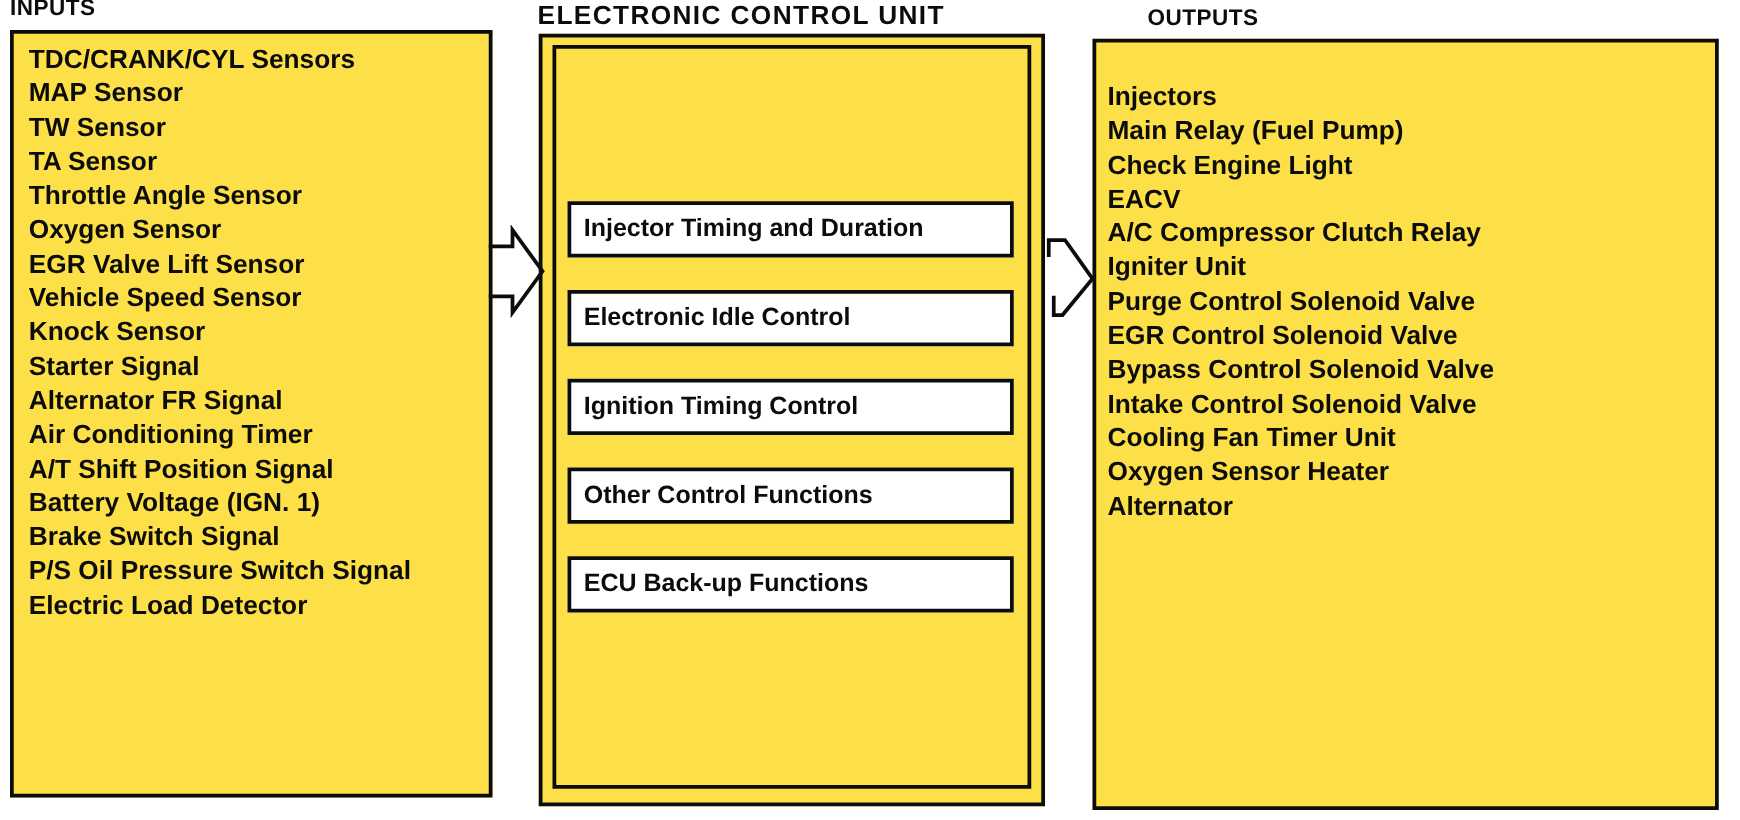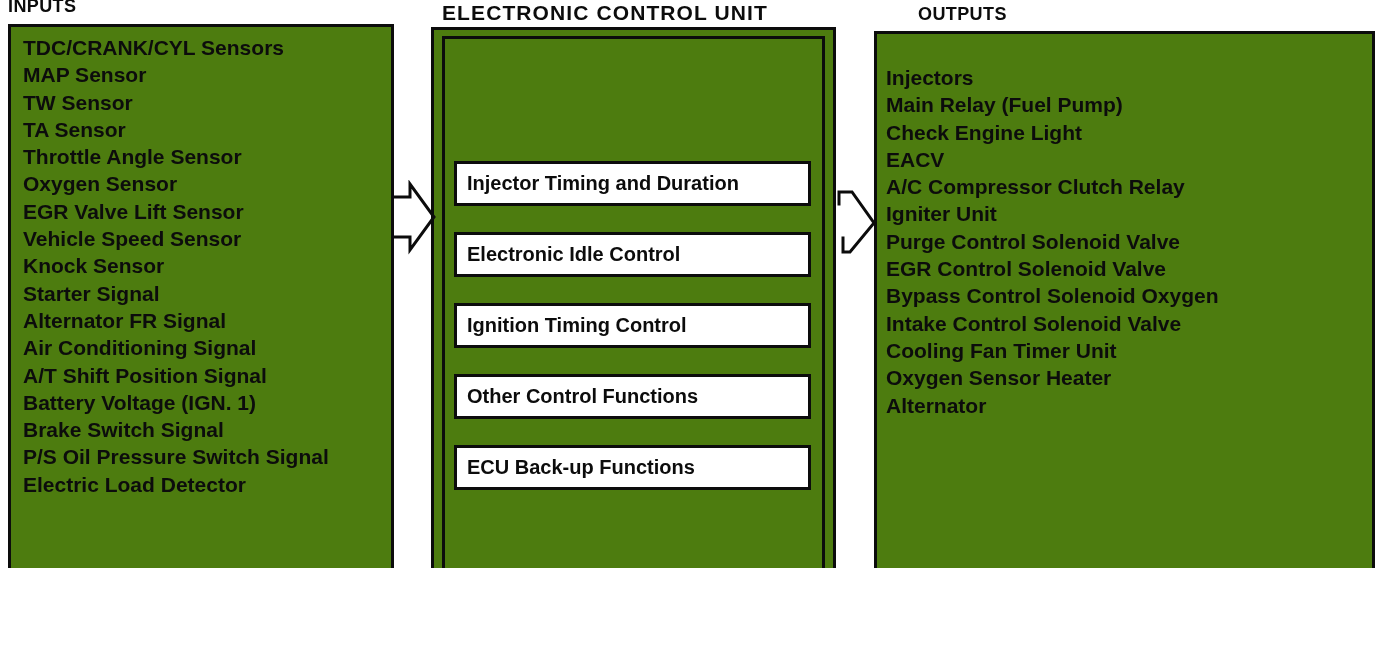--- a/index.html
+++ b/index.html
@@ -3,42 +3,42 @@
 <meta charset="utf-8">
 <style>
   html, body {
     margin: 0;
     padding: 0;
     background: #ffffff;
   }
   .canvas {
     position: relative;
     width: 1392px;
-    height: 568px;
+    height: 656px;
     background: #ffffff;
     font-family: "Liberation Sans", sans-serif;
     font-weight: bold;
     color: #0c0c0c;
     overflow: hidden;
   }
   .col-label {
     position: absolute;
     font-size: 18px;
     letter-spacing: 0.4px;
     white-space: nowrap;
   }
   .ecu-label {
     font-size: 21px;
     letter-spacing: 1.1px;
   }
   .box {
     position: absolute;
     border: 3px solid #0c0c0c;
     box-sizing: border-box;
-    background: #4d7c0f;
+    background: #fde047;
   }
   .inputs-box  { left: 8px;   top: 24px; width: 386px; height: 614px; }
   .outputs-box { left: 874px; top: 31px; width: 501px; height: 617px; }
   .ecu-outer   { left: 431px; top: 27px; width: 405px; height: 618px; }
   .ecu-inner {
     position: absolute;
     top: 6px; left: 8px; right: 8px; bottom: 11px;
     border: 3px solid #0c0c0c;
   }
   .item-list {
@@ -71,37 +71,37 @@
     stroke-linejoin: miter;
     stroke-linecap: square;
   }
 </style>
 </head>
 <body>
 
 <div class="canvas">
 
   <div class="col-label" style="left:8px; top:-4px;">INPUTS</div>
-  <div class="col-label ecu-label" style="left:442px; top:1px;">ELECTRONIC CONTROL UNIT</div>
+  <div class="col-label ecu-label" style="left:430px; top:1px;">ELECTRONIC CONTROL UNIT</div>
   <div class="col-label" style="left:874px; top:4px;margin-left:44px;">OUTPUTS</div>
 
   <div class="box inputs-box">
     <div class="item-list inputs-list">
         <div class="list-item">TDC/CRANK/CYL Sensors</div>
         <div class="list-item">MAP Sensor</div>
         <div class="list-item">TW Sensor</div>
         <div class="list-item">TA Sensor</div>
         <div class="list-item">Throttle Angle Sensor</div>
         <div class="list-item">Oxygen Sensor</div>
         <div class="list-item">EGR Valve Lift Sensor</div>
         <div class="list-item">Vehicle Speed Sensor</div>
         <div class="list-item">Knock Sensor</div>
         <div class="list-item">Starter Signal</div>
         <div class="list-item">Alternator FR Signal</div>
-        <div class="list-item">Air Conditioning Signal</div>
+        <div class="list-item">Air Conditioning Timer</div>
         <div class="list-item">A/T Shift Position Signal</div>
         <div class="list-item">Battery Voltage (IGN. 1)</div>
         <div class="list-item">Brake Switch Signal</div>
         <div class="list-item">P/S Oil Pressure Switch Signal</div>
         <div class="list-item">Electric Load Detector</div>
       </div>
   </div>
 
   <div class="box ecu-outer">
     <div class="ecu-inner">
@@ -118,21 +118,21 @@
   <div class="box outputs-box">
     <div class="item-list outputs-list">
         <div class="list-item">Injectors</div>
         <div class="list-item">Main Relay (Fuel Pump)</div>
         <div class="list-item">Check Engine Light</div>
         <div class="list-item">EACV</div>
         <div class="list-item">A/C Compressor Clutch Relay</div>
         <div class="list-item">Igniter Unit</div>
         <div class="list-item">Purge Control Solenoid Valve</div>
         <div class="list-item">EGR Control Solenoid Valve</div>
-        <div class="list-item">Bypass Control Solenoid Oxygen</div>
+        <div class="list-item">Bypass Control Solenoid Valve</div>
         <div class="list-item">Intake Control Solenoid Valve</div>
         <div class="list-item">Cooling Fan Timer Unit</div>
         <div class="list-item">Oxygen Sensor Heater</div>
         <div class="list-item">Alternator</div>
       </div>
   </div>
 
   <svg class="arrow-svg" style="left:391px; top:180px;" width="46" height="76" viewBox="0 0 46 76" aria-hidden="true">
     <path d="M1 17 H19 V4 L43 37 L19 70 V57 H1"></path>
   </svg>

